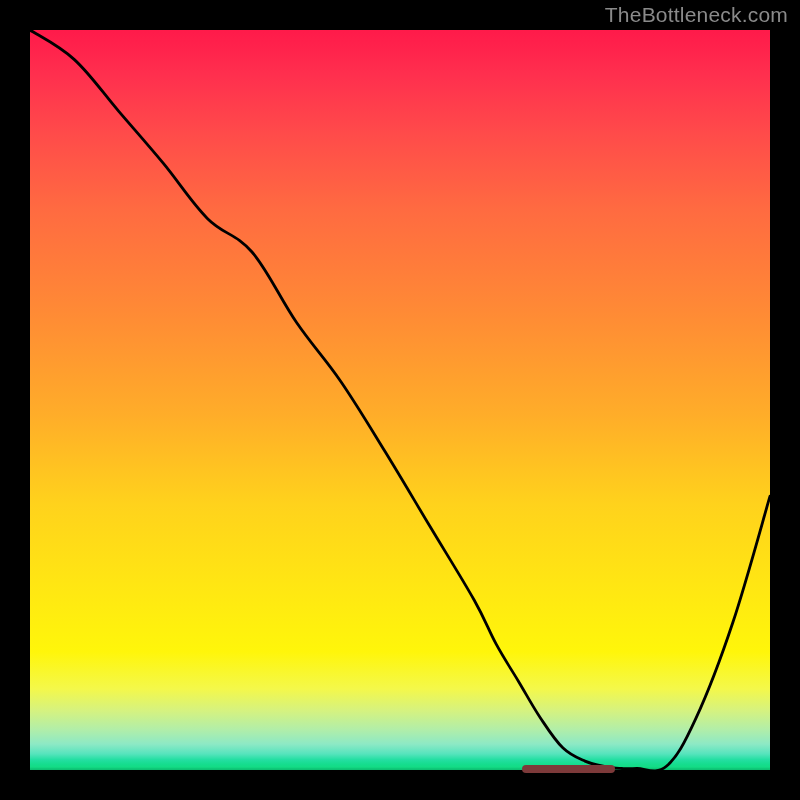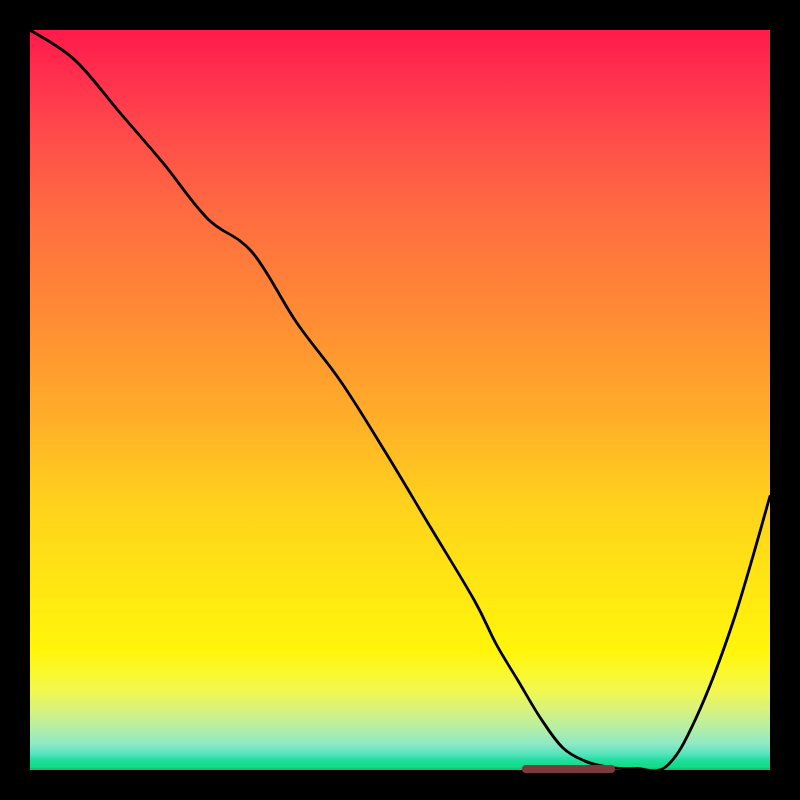--- a/index.html
+++ b/index.html
@@ -73,20 +73,21 @@
     position: absolute;
     height: 8px;
     background: #7d3a3a;
     border-radius: 4px;
   }
 </style>
 </head>
 <body>
 
 <div class="container">
+  <div class="watermark">TheBottleneck.com</div>
 
   <div class="plot-area">
     <div class="gradient-bg"></div>
 
     <svg class="curve" viewBox="0 0 740 740" preserveAspectRatio="none">
       <path id="curve-path" fill="none" stroke="#000000" stroke-width="2.8" stroke-linecap="round" stroke-linejoin="round" d="M 0.00 0.00 C 7.99 5.33, 28.42 14.95, 44.40 29.60 C 60.38 44.25, 72.82 62.75, 88.80 81.40 C 104.78 100.05, 117.22 113.89, 133.20 133.20 C 149.18 152.51, 161.62 172.72, 177.60 188.70 C 193.58 204.68, 206.02 203.35, 222.00 222.00 C 237.98 240.65, 250.42 268.99, 266.40 292.30 C 282.38 315.61, 294.82 328.19, 310.80 351.50 C 326.78 374.81, 339.22 395.83, 355.20 421.80 C 371.18 447.77, 383.62 469.16, 399.60 495.80 C 415.58 522.44, 432.01 548.49, 444.00 569.80 C 455.99 591.11, 458.21 599.55, 466.20 614.20 C 474.19 628.85, 480.41 637.88, 488.40 651.20 C 496.39 664.52, 502.61 676.21, 510.60 688.20 C 518.59 700.19, 524.81 710.07, 532.80 717.80 C 540.79 725.53, 547.01 727.66, 555.00 731.12 C 562.99 734.58, 570.54 735.71, 577.20 737.04 C 583.86 738.37, 586.67 738.25, 592.00 738.52 C 597.33 738.79, 598.81 738.92, 606.80 738.52 C 614.79 738.12, 625.74 745.36, 636.40 736.30 C 647.06 727.24, 654.01 714.17, 666.00 688.20 C 677.99 662.23, 689.68 631.96, 703.00 592.00 C 716.32 552.04, 733.34 488.84, 740.00 466.20"></path>
     </svg>
 
     <div id="min-marker" class="minimum-marker" style="left: 492.1px; width: 92.5px; top: 734.52px; background: rgb(125, 58, 58);"></div>
   </div>

